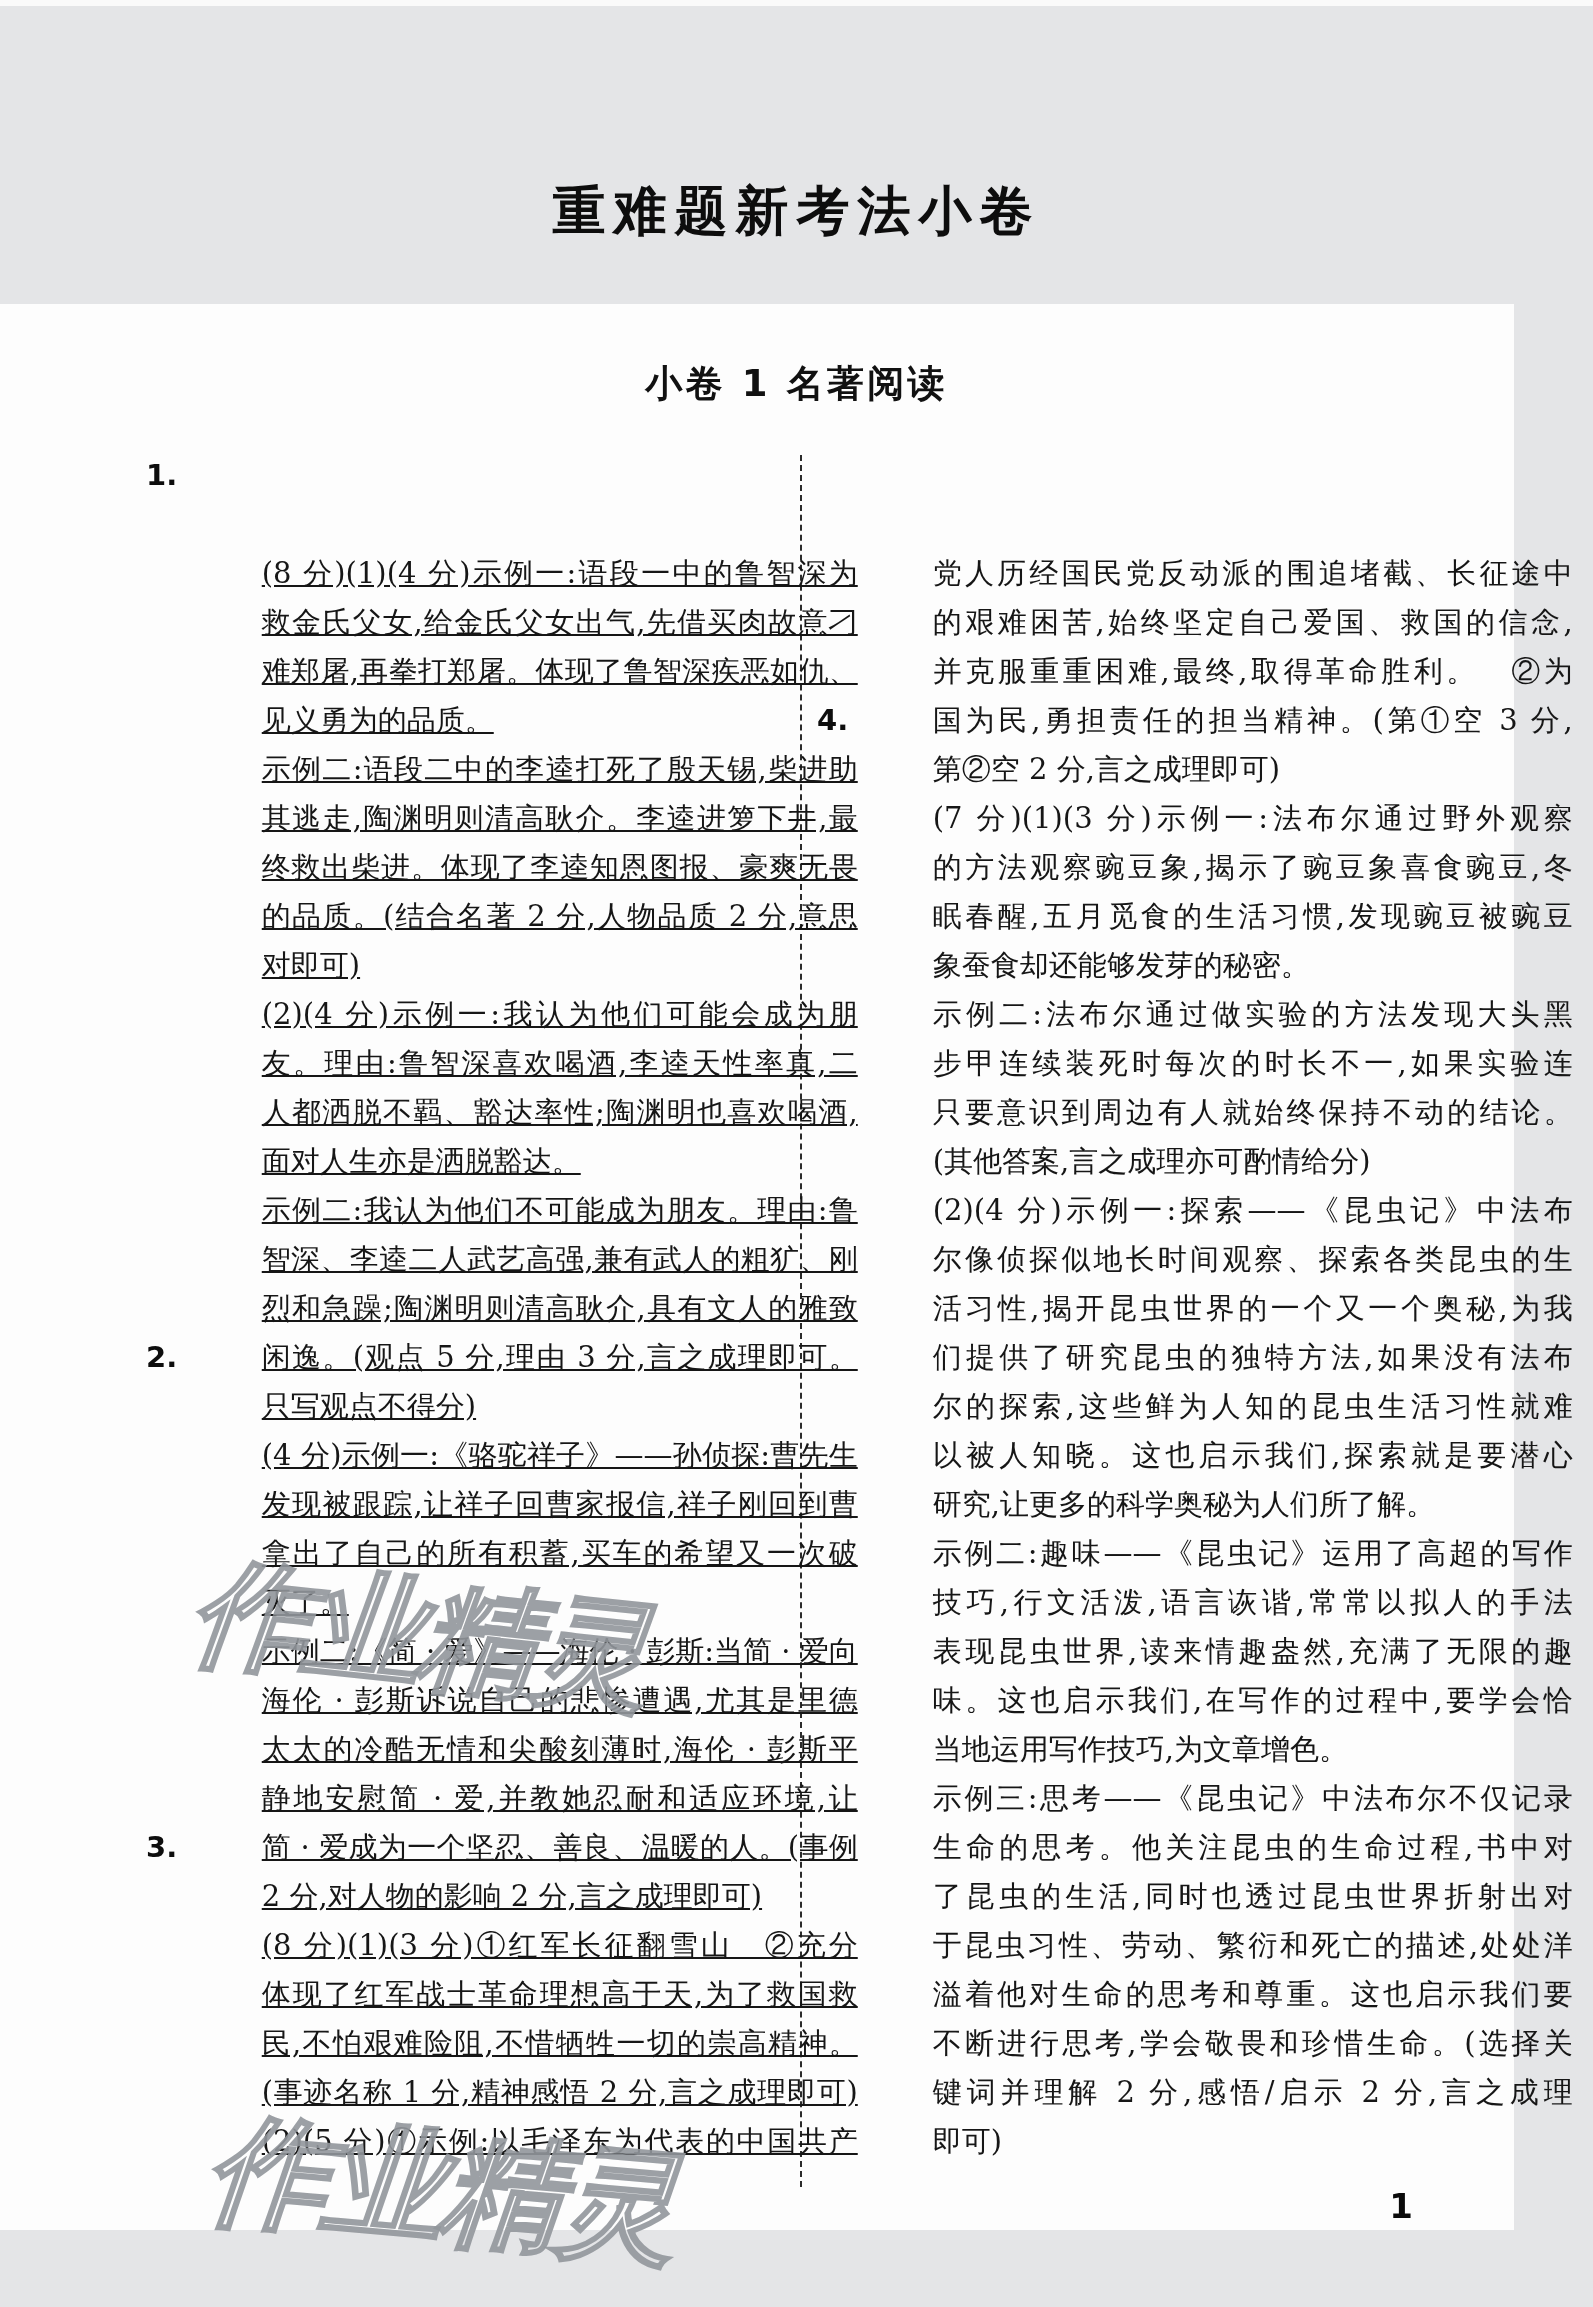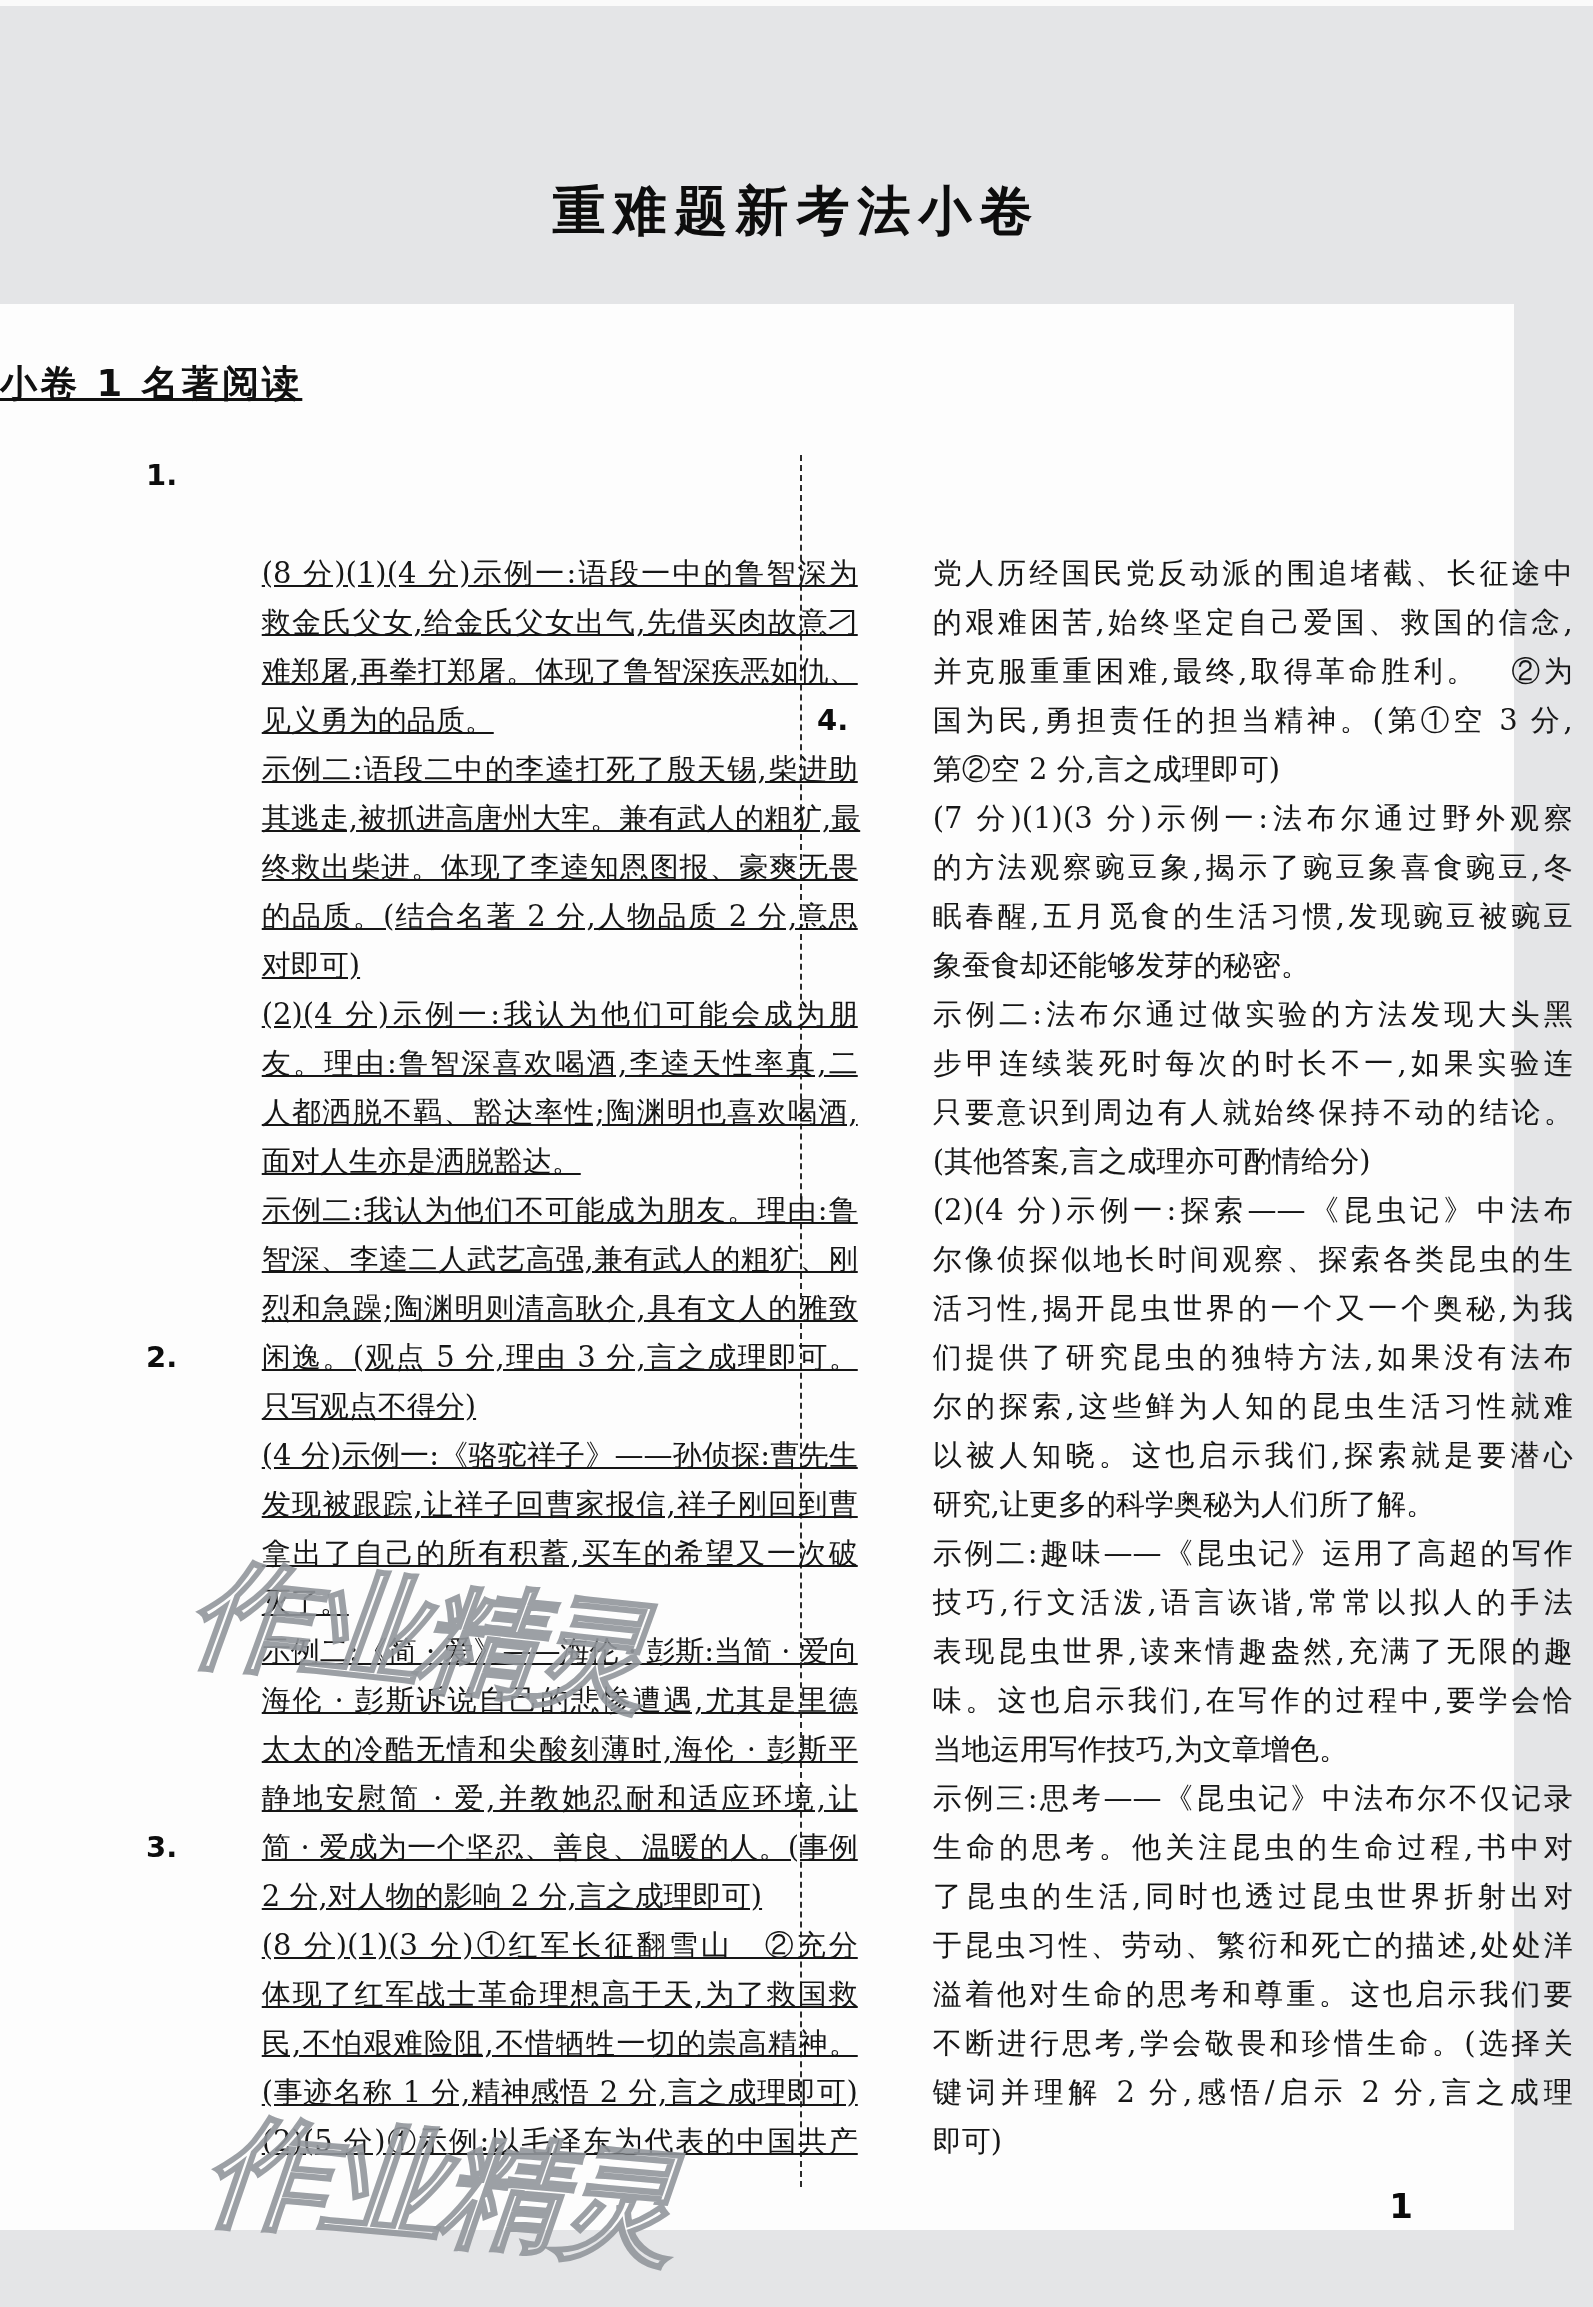--- a/index.html
+++ b/index.html
@@ -3,23 +3,23 @@
 <meta charset="utf-8">
 <style>
   html,body{margin:0;padding:0;}
   body{background:#cfd1d4;font-family:"DejaVu Serif","Liberation Serif",serif;}
   .screen{position:relative;width:1593px;height:2307px;background:#e4e5e7;overflow:hidden;}
   .top-strip{position:absolute;left:0;top:0;width:1593px;height:5.6px;background:#fafafa;}
   .page-white{position:absolute;left:0;top:304px;width:1514px;height:1926px;background:#fdfdfd;}
   .title{position:absolute;left:0;top:176px;width:1593px;margin:0;text-align:center;
          font-family:Liberation Mono, monospace;font-weight:900;
          font-size:53px;letter-spacing:8px;color:#0d0d0d;}
-  .subtitle{position:absolute;left:0;top:359px;width:1593px;margin:0;text-align:left;
+  .subtitle{position:absolute;left:0;top:359px;width:1593px;margin:0;text-align:center;
          font-family:"DejaVu Sans","Liberation Sans",sans-serif;font-weight:700;
-         font-size:37px;letter-spacing:3.2px;color:#111;text-decoration:underline;}
+         font-size:37px;letter-spacing:3.2px;color:#111;}
   .divider{position:absolute;left:800px;top:455px;height:1732px;width:0;
          border-left:2.4px dashed #2b2b2b;}
   .col{position:absolute;top:451px;z-index:2;}
   .col-left{left:146px;width:644px;}
   .col-right{left:817px;width:654px;}
   .ln{position:relative;height:49px;line-height:49px;padding-left:42px;
       font-size:29px;color:#161616;white-space:pre;}
   .ln .num{position:absolute;left:0;top:0;
       font-family:"DejaVu Sans","Liberation Sans",sans-serif;
       font-weight:700;font-size:29px;color:#0d0d0d;}
@@ -72,21 +72,21 @@
         <span class="txt">见义勇为的品质。</span>
       </div>
 
       <div class="ln">
         <span class="num"></span>
         <span class="txt">示例二:语段二中的李逵打死了殷天锡,柴进助</span>
       </div>
 
       <div class="ln">
         <span class="num"></span>
-        <span class="txt">其逃走,被抓进高唐州大牢。兼有武人的粗犷,最</span>
+        <span class="txt">其逃走,陶渊明则清高耿介。李逵进箩下井,最</span>
       </div>
 
       <div class="ln">
         <span class="num"></span>
         <span class="txt">终救出柴进。体现了李逵知恩图报、豪爽无畏</span>
       </div>
 
       <div class="ln">
         <span class="num"></span>
         <span class="txt">的品质。(结合名著 2 分,人物品质 2 分,意思</span>

